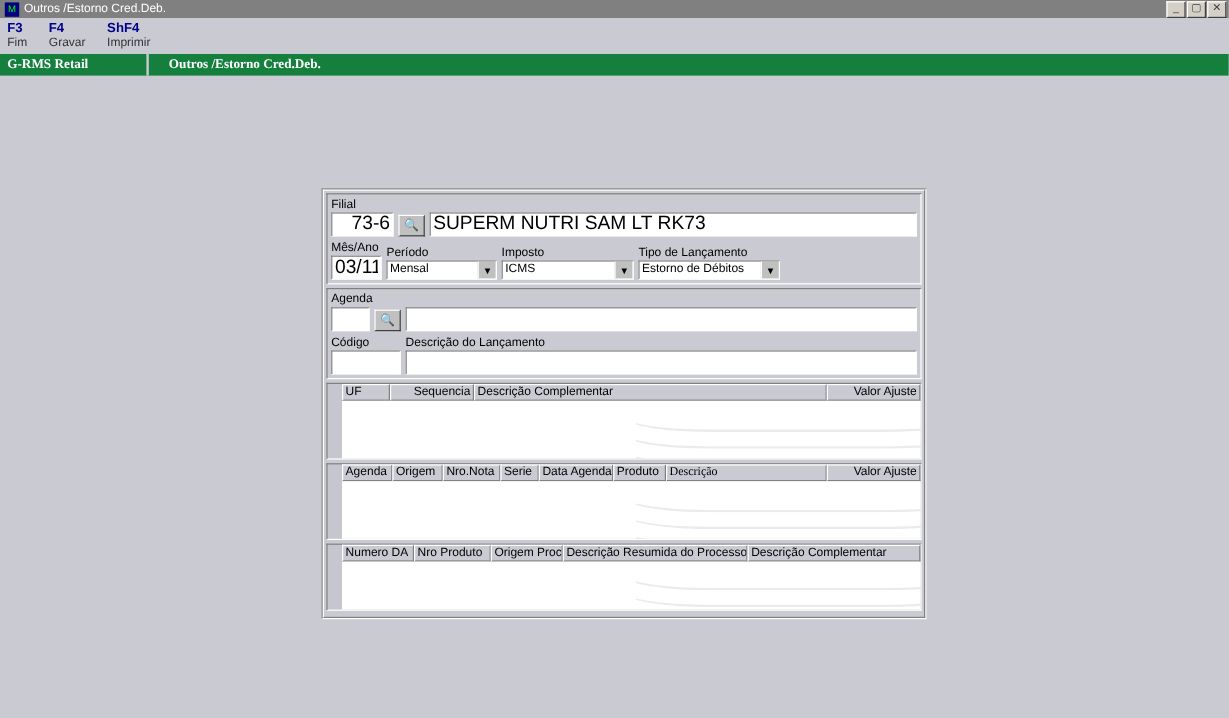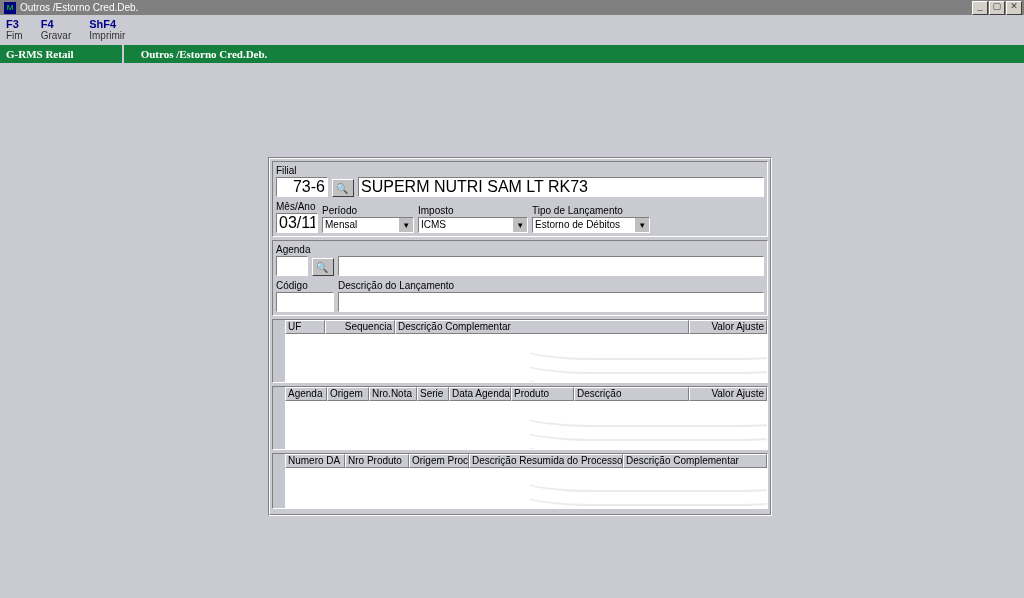--- a/index.html
+++ b/index.html
@@ -346,22 +346,22 @@
       </div>
     </div>
 
     <div class="grid">
       <div class="grid-header">
         <div class="hcell" style="width:42px;">Agenda</div>
         <div class="hcell" style="width:42px;">Origem</div>
         <div class="hcell" style="width:48px;">Nro.Nota</div>
         <div class="hcell" style="width:32px;">Serie</div>
         <div class="hcell" style="width:62px;">Data Agenda</div>
-        <div class="hcell" style="width:63px;">Produto</div>
-        <div class="hcell" style="flex:1;">Descrição</div>
+        <div class="hcell" style="width:44px;">Produto</div>
+        <div class="hcell" style="flex:1;font-family:Liberation Serif, serif;">Descrição</div>
         <div class="hcell" style="width:78px;text-align:right;">Valor Ajuste</div>
       </div>
       <div class="grid-body">
         <div class="swoosh" style="top:4px;"></div>
         <div class="swoosh" style="top:18px;"></div>
         <div class="swoosh" style="top:32px;"></div>
       </div>
     </div>
 
     <div class="grid">

